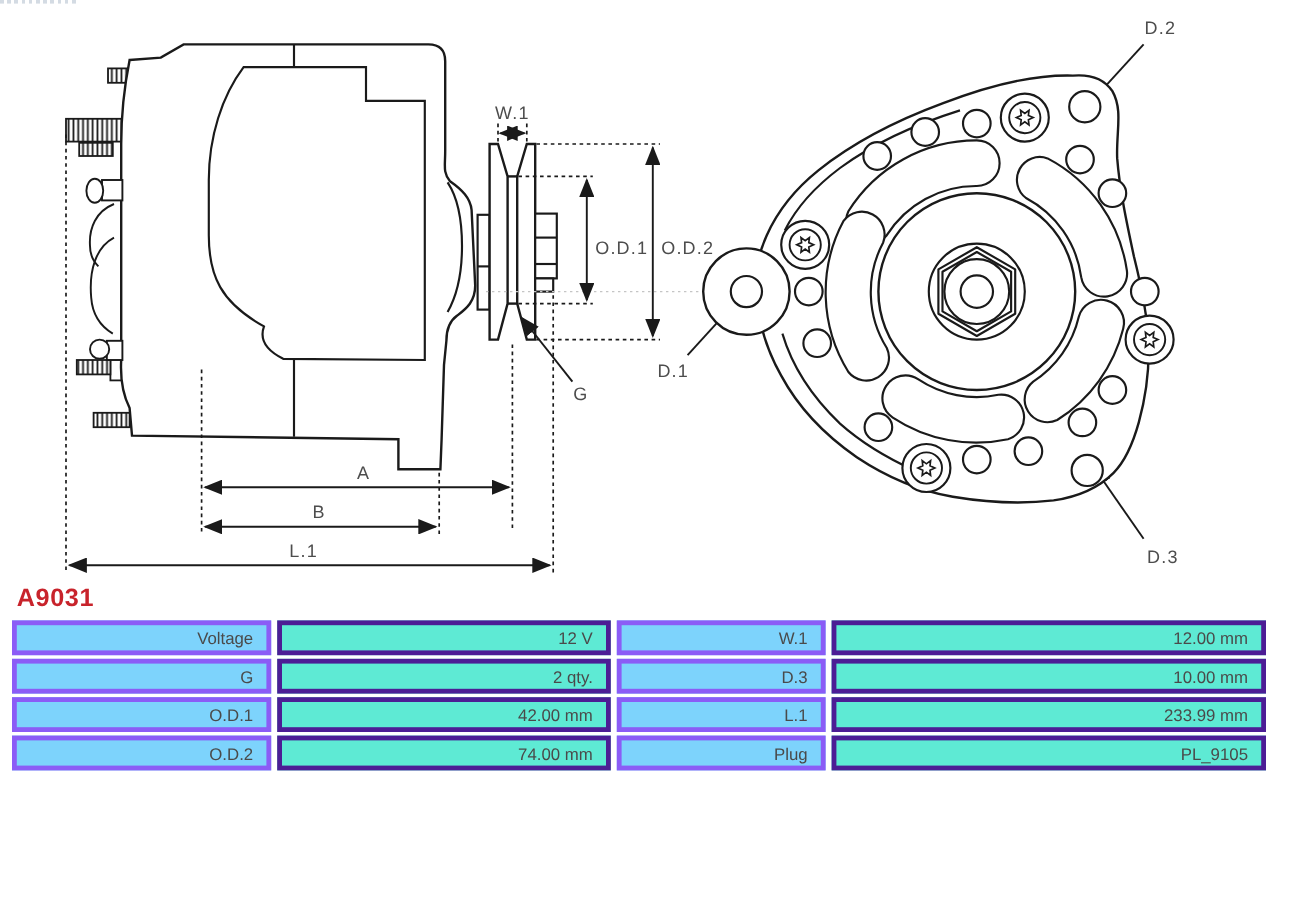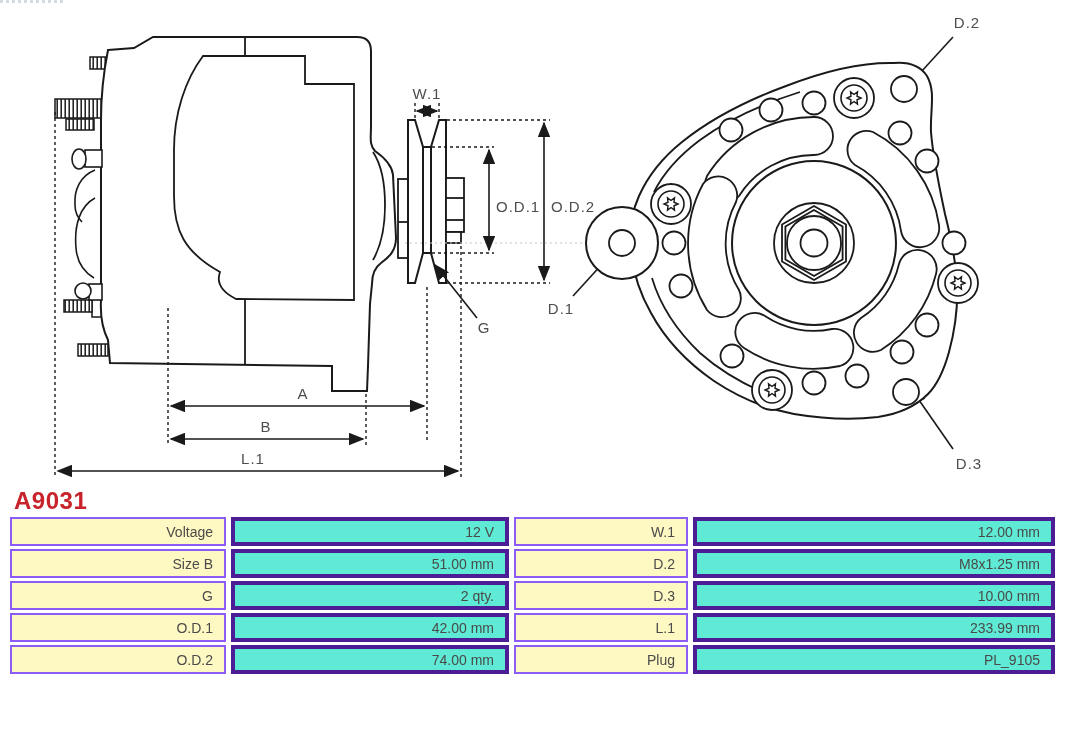--- a/index.html
+++ b/index.html
@@ -12,33 +12,33 @@
     background:repeating-linear-gradient(90deg,#c9d2dc 0 3px,#ffffff 3px 6px);
     opacity:.8;
   }
   .diagram-wrap{position:absolute;top:0;left:0;width:1080px;height:486px;}
   svg text{
     font-family:"Liberation Sans",sans-serif;
     fill:#4d4d4d;font-size:15px;letter-spacing:1px;
   }
   .part-number{
     position:absolute;top:487px;left:14px;
-    font-size:24px;font-weight:600;color:#c8232b;letter-spacing:.5px;
+    font-size:21px;font-weight:600;color:#c8232b;letter-spacing:.5px;
   }
   table.spec-table{
     position:absolute;top:514px;left:5px;
     border-collapse:separate;border-spacing:5px 3px;
     table-layout:fixed;
   }
   table.spec-table td{
     height:29px;padding:0 11px;font-size:14px;color:#4a4a4a;
     text-align:right;vertical-align:middle;box-sizing:border-box;
     white-space:nowrap;overflow:hidden;
   }
-  td.lbl{background:#fef9c3;border:2px solid #8b5cf6;}
+  td.lbl{background:#7dd3fc;border:4px solid #8b5cf6;}
   td.val{background:#5eead4;border:4px solid #4c1d95;}
   col.c1{width:216px;}col.c2{width:278px;}col.c3{width:174px;}col.c4{width:362px;}
 </style>
 </head>
 <body>
 
 <div class="screen-artifact"></div>
 
 <div class="diagram-wrap">
 <svg width="1080" height="486" viewBox="0 0 1080 486">
@@ -248,26 +248,20 @@
       <col class="c4">
     </colgroup>
   <tbody>
     <tr>
       <td class="lbl">Voltage</td>
       <td class="val">12 V</td>
       <td class="lbl">W.1</td>
       <td class="val">12.00 mm</td>
     </tr>
     <tr>
-      <td class="lbl">Size B</td>
-      <td class="val">51.00 mm</td>
-      <td class="lbl">D.2</td>
-      <td class="val">M8x1.25 mm</td>
-    </tr>
-    <tr>
       <td class="lbl">G</td>
       <td class="val">2 qty.</td>
       <td class="lbl">D.3</td>
       <td class="val">10.00 mm</td>
     </tr>
     <tr>
       <td class="lbl">O.D.1</td>
       <td class="val">42.00 mm</td>
       <td class="lbl">L.1</td>
       <td class="val">233.99 mm</td>

